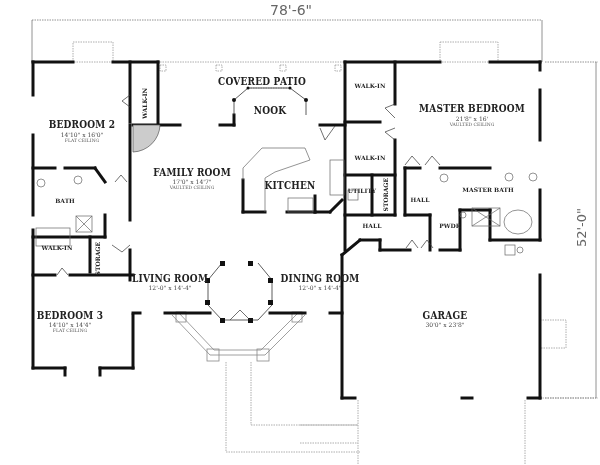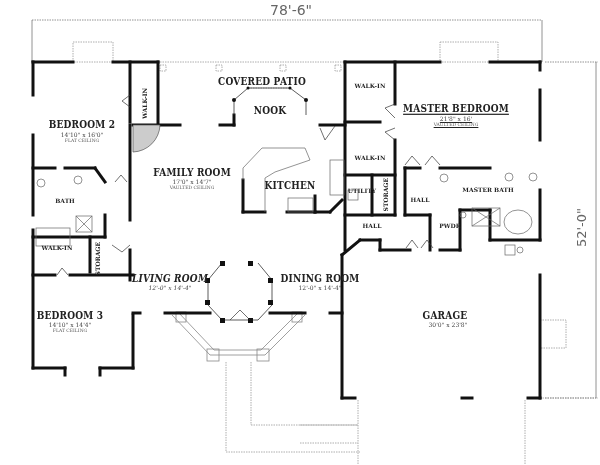--- a/index.html
+++ b/index.html
@@ -218,47 +218,47 @@
 </div>
 <div class="vert" style="left:141px; top:88px;">WALK-IN</div>
 
 <div class="lbl" style="left:192px; top:168px;">
   <span class="room" style="display:block; transform:scaleY(1.2);">FAMILY ROOM</span>
   <span class="dim">17'0" x 14'7"</span>
   <span class="ceil">VAULTED CEILING</span>
 </div>
 <div class="lbl room" style="left:290px; top:181px;"><span>KITCHEN</span></div>
 
-<div class="lbl" style="left:456px; top:105px;text-decoration:underline;">
+<div class="lbl" style="left:472px; top:105px;">
   <span class="room" style="display:block; transform:scaleY(1.2);">MASTER BEDROOM</span>
   <span class="dim">21'8" x 16'</span>
   <span class="ceil">VAULTED CEILING</span>
 </div>
 <div class="lbl small" style="left:370px; top:83px;">WALK-IN</div>
 <div class="lbl small" style="left:370px; top:155px;">WALK-IN</div>
 <div class="lbl small" style="left:362px; top:188px;">UTILITY</div>
 <div class="vert" style="left:382px; top:178px;">STORAGE</div>
 <div class="lbl small" style="left:420px; top:197px;">HALL</div>
 <div class="lbl small" style="left:372px; top:223px;">HALL</div>
 <div class="lbl small" style="left:488px; top:187px;">MASTER BATH</div>
 <div class="lbl small" style="left:450px; top:223px;">PWDR</div>
 
 <div class="lbl small" style="left:65px; top:198px;">BATH</div>
 <div class="lbl small" style="left:57px; top:245px;">WALK-IN</div>
 <div class="vert" style="left:94px; top:242px;">STORAGE</div>
 
-<div class="lbl" style="left:170px; top:274px;font-style:italic;">
+<div class="lbl" style="left:170px; top:274px;">
   <span class="room" style="display:block; transform:scaleY(1.2);">LIVING ROOM</span>
   <span class="dim">12'-0" x 14'-4"</span>
 </div>
 <div class="lbl" style="left:320px; top:274px;">
   <span class="room" style="display:block; transform:scaleY(1.2);">DINING ROOM</span>
   <span class="dim">12'-0" x 14'-4"</span>
 </div>
 <div class="lbl" style="left:70px; top:311px;">
   <span class="room" style="display:block; transform:scaleY(1.2);">BEDROOM 3</span>
   <span class="dim">14'10" x 14'4"</span>
   <span class="ceil">FLAT CEILING</span>
 </div>
-<div class="lbl" style="left:445px; top:311px;text-align:right;">
+<div class="lbl" style="left:445px; top:311px;">
   <span class="room" style="display:block; transform:scaleY(1.2);">GARAGE</span>
   <span class="dim">30'0" x 23'8"</span>
 </div>
 
 </body></html>

